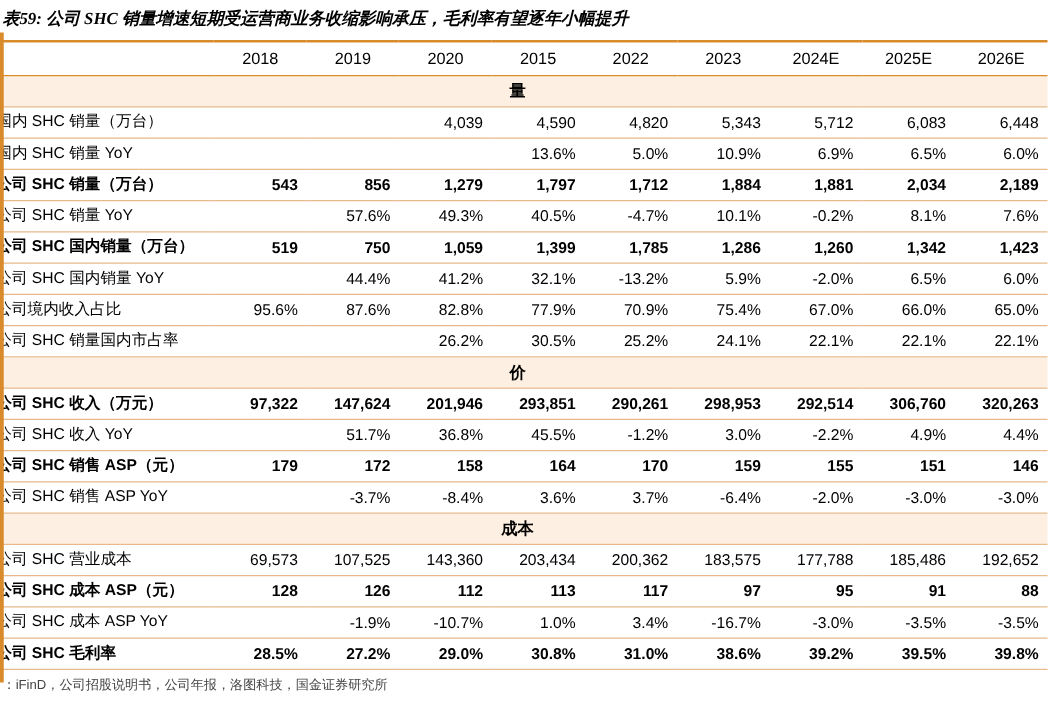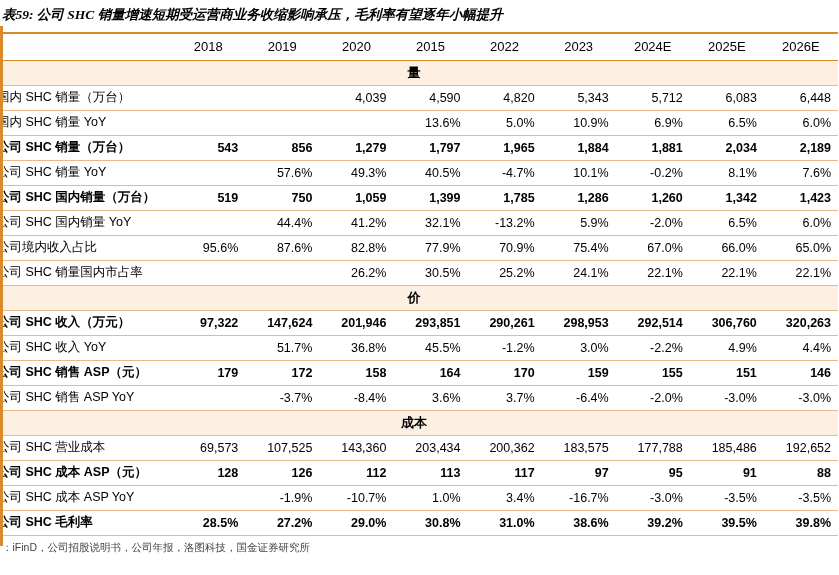--- a/index.html
+++ b/index.html
@@ -154,21 +154,21 @@
           <td class="num">6.9%</td>
           <td class="num">6.5%</td>
           <td class="num">6.0%</td>
         </tr>
         <tr>
           <td class="label-cell bold">公司 SHC 销量（万台）</td>
           <td class="num bold">543</td>
           <td class="num bold">856</td>
           <td class="num bold">1,279</td>
           <td class="num bold">1,797</td>
-          <td class="num bold">1,965</td>
+          <td class="num bold">1,712</td>
           <td class="num bold">1,884</td>
           <td class="num bold">1,881</td>
           <td class="num bold">2,034</td>
           <td class="num bold">2,189</td>
         </tr>
         <tr>
           <td class="label-cell">公司 SHC 销量 YoY</td>
           <td class="num"></td>
           <td class="num">57.6%</td>
           <td class="num">49.3%</td>

